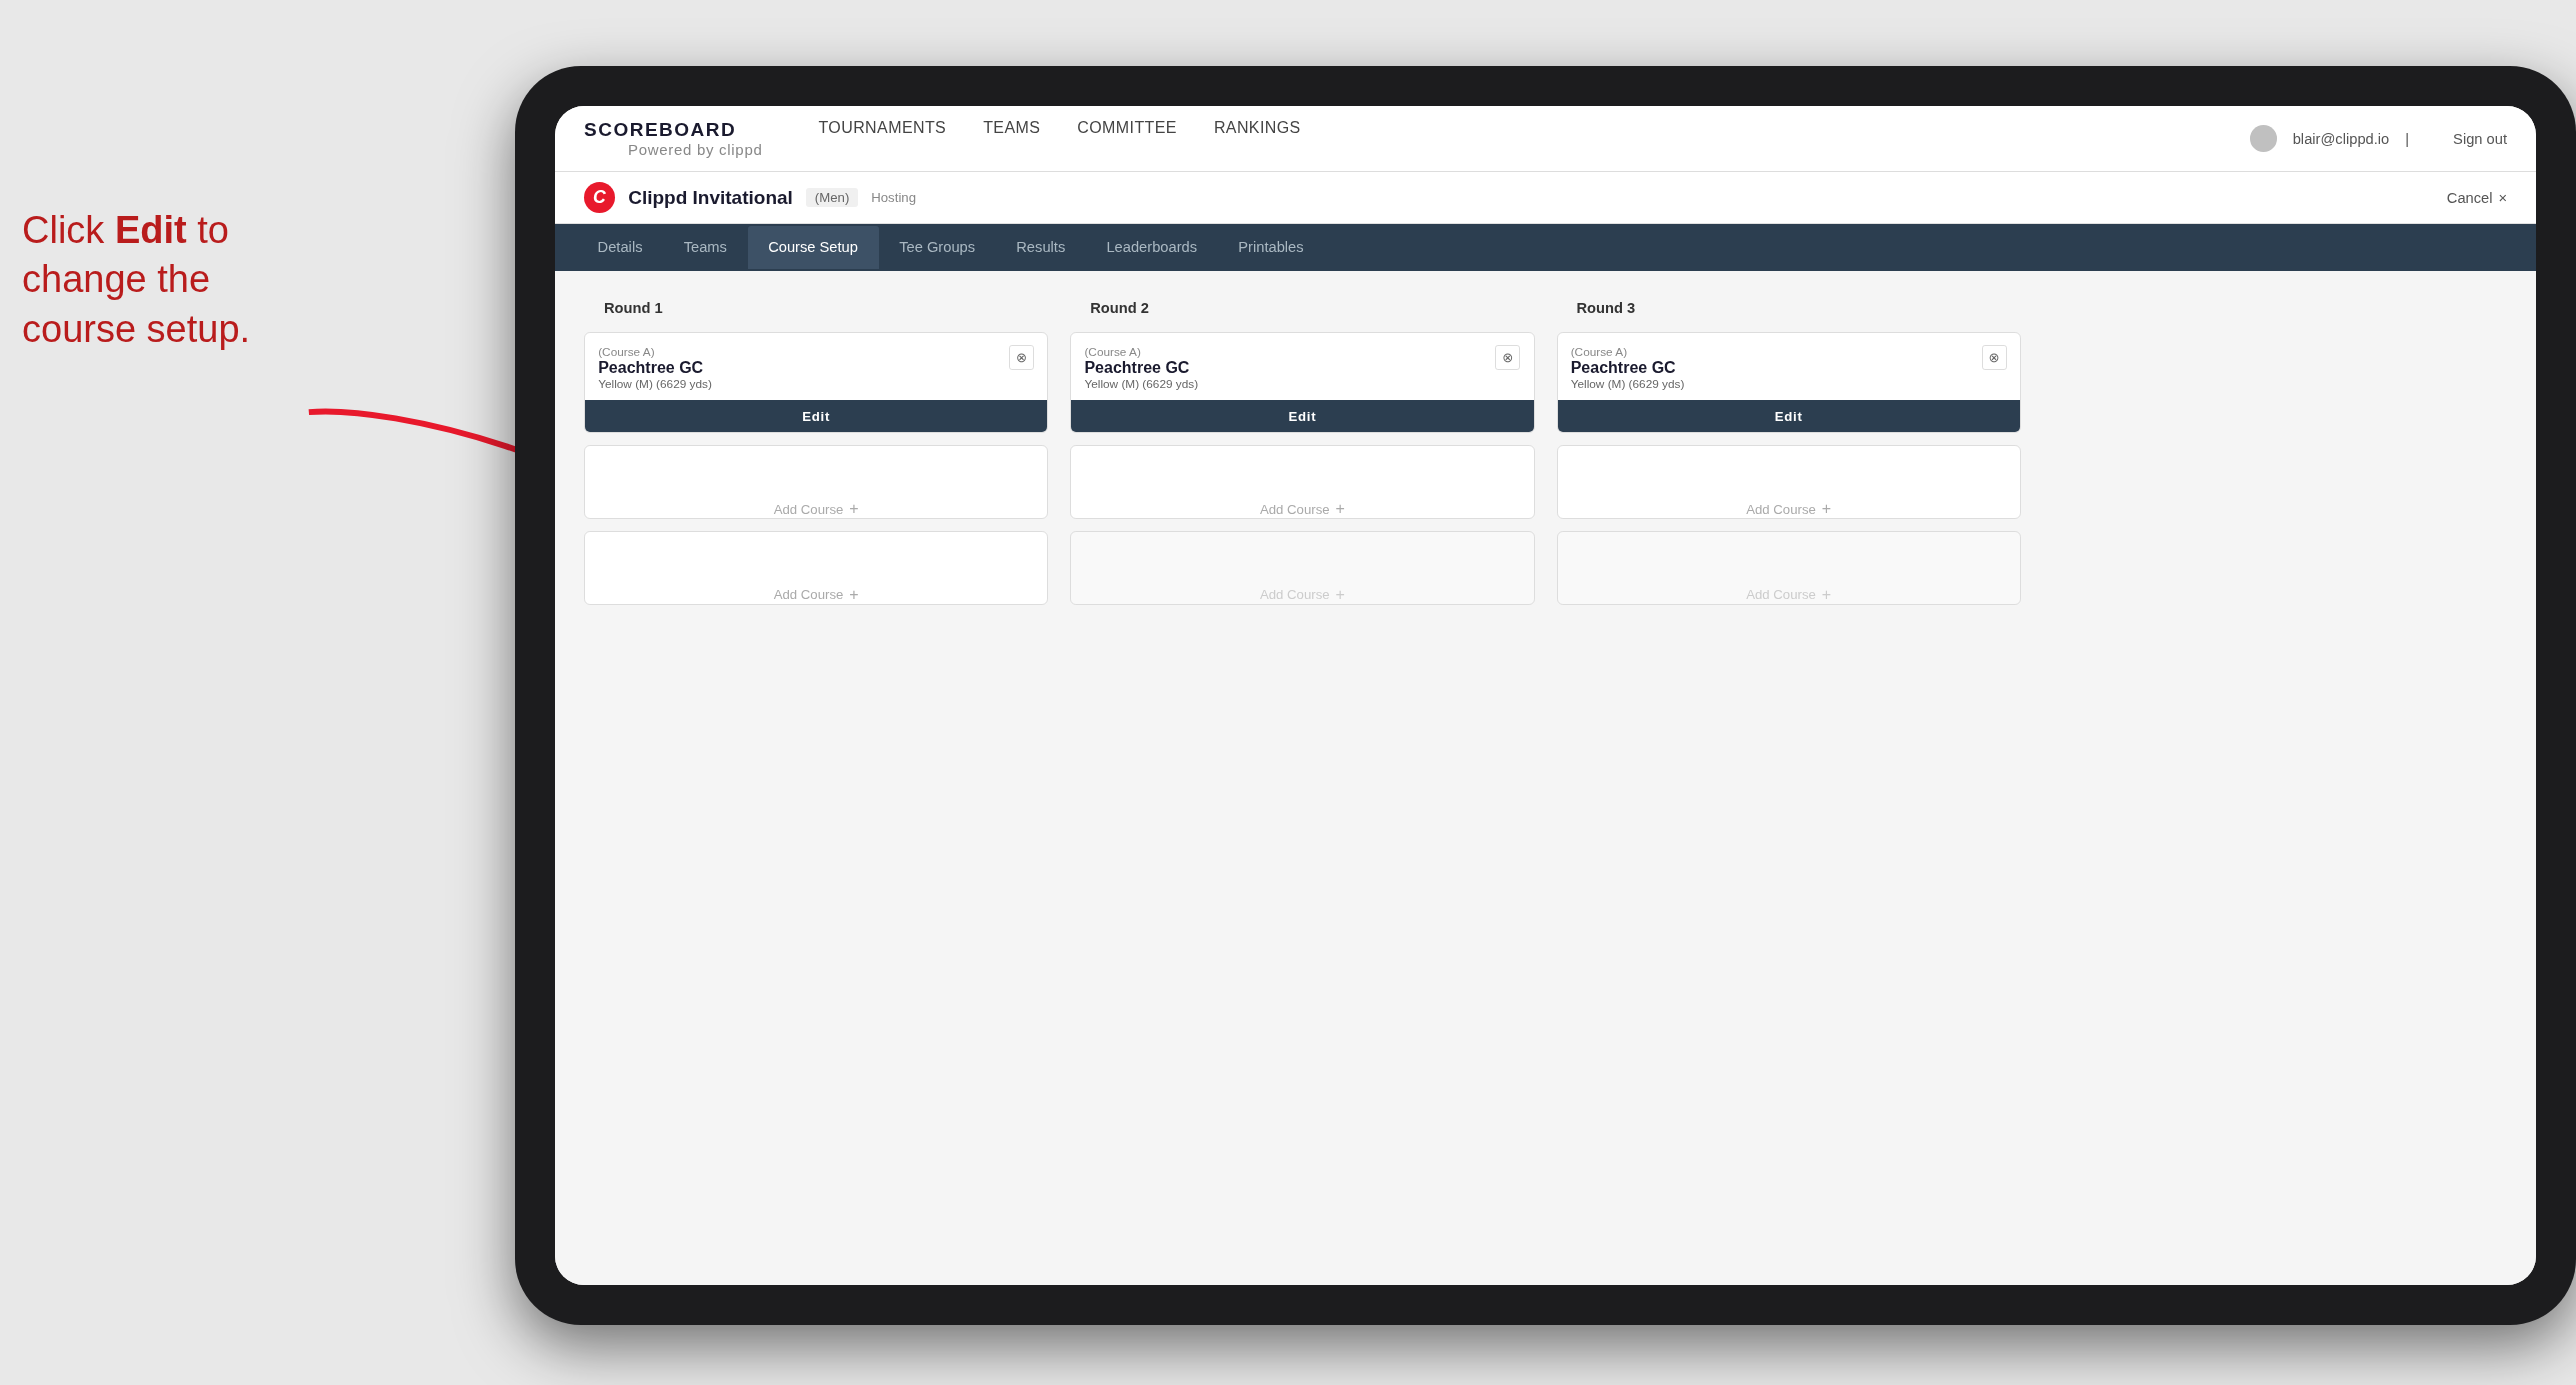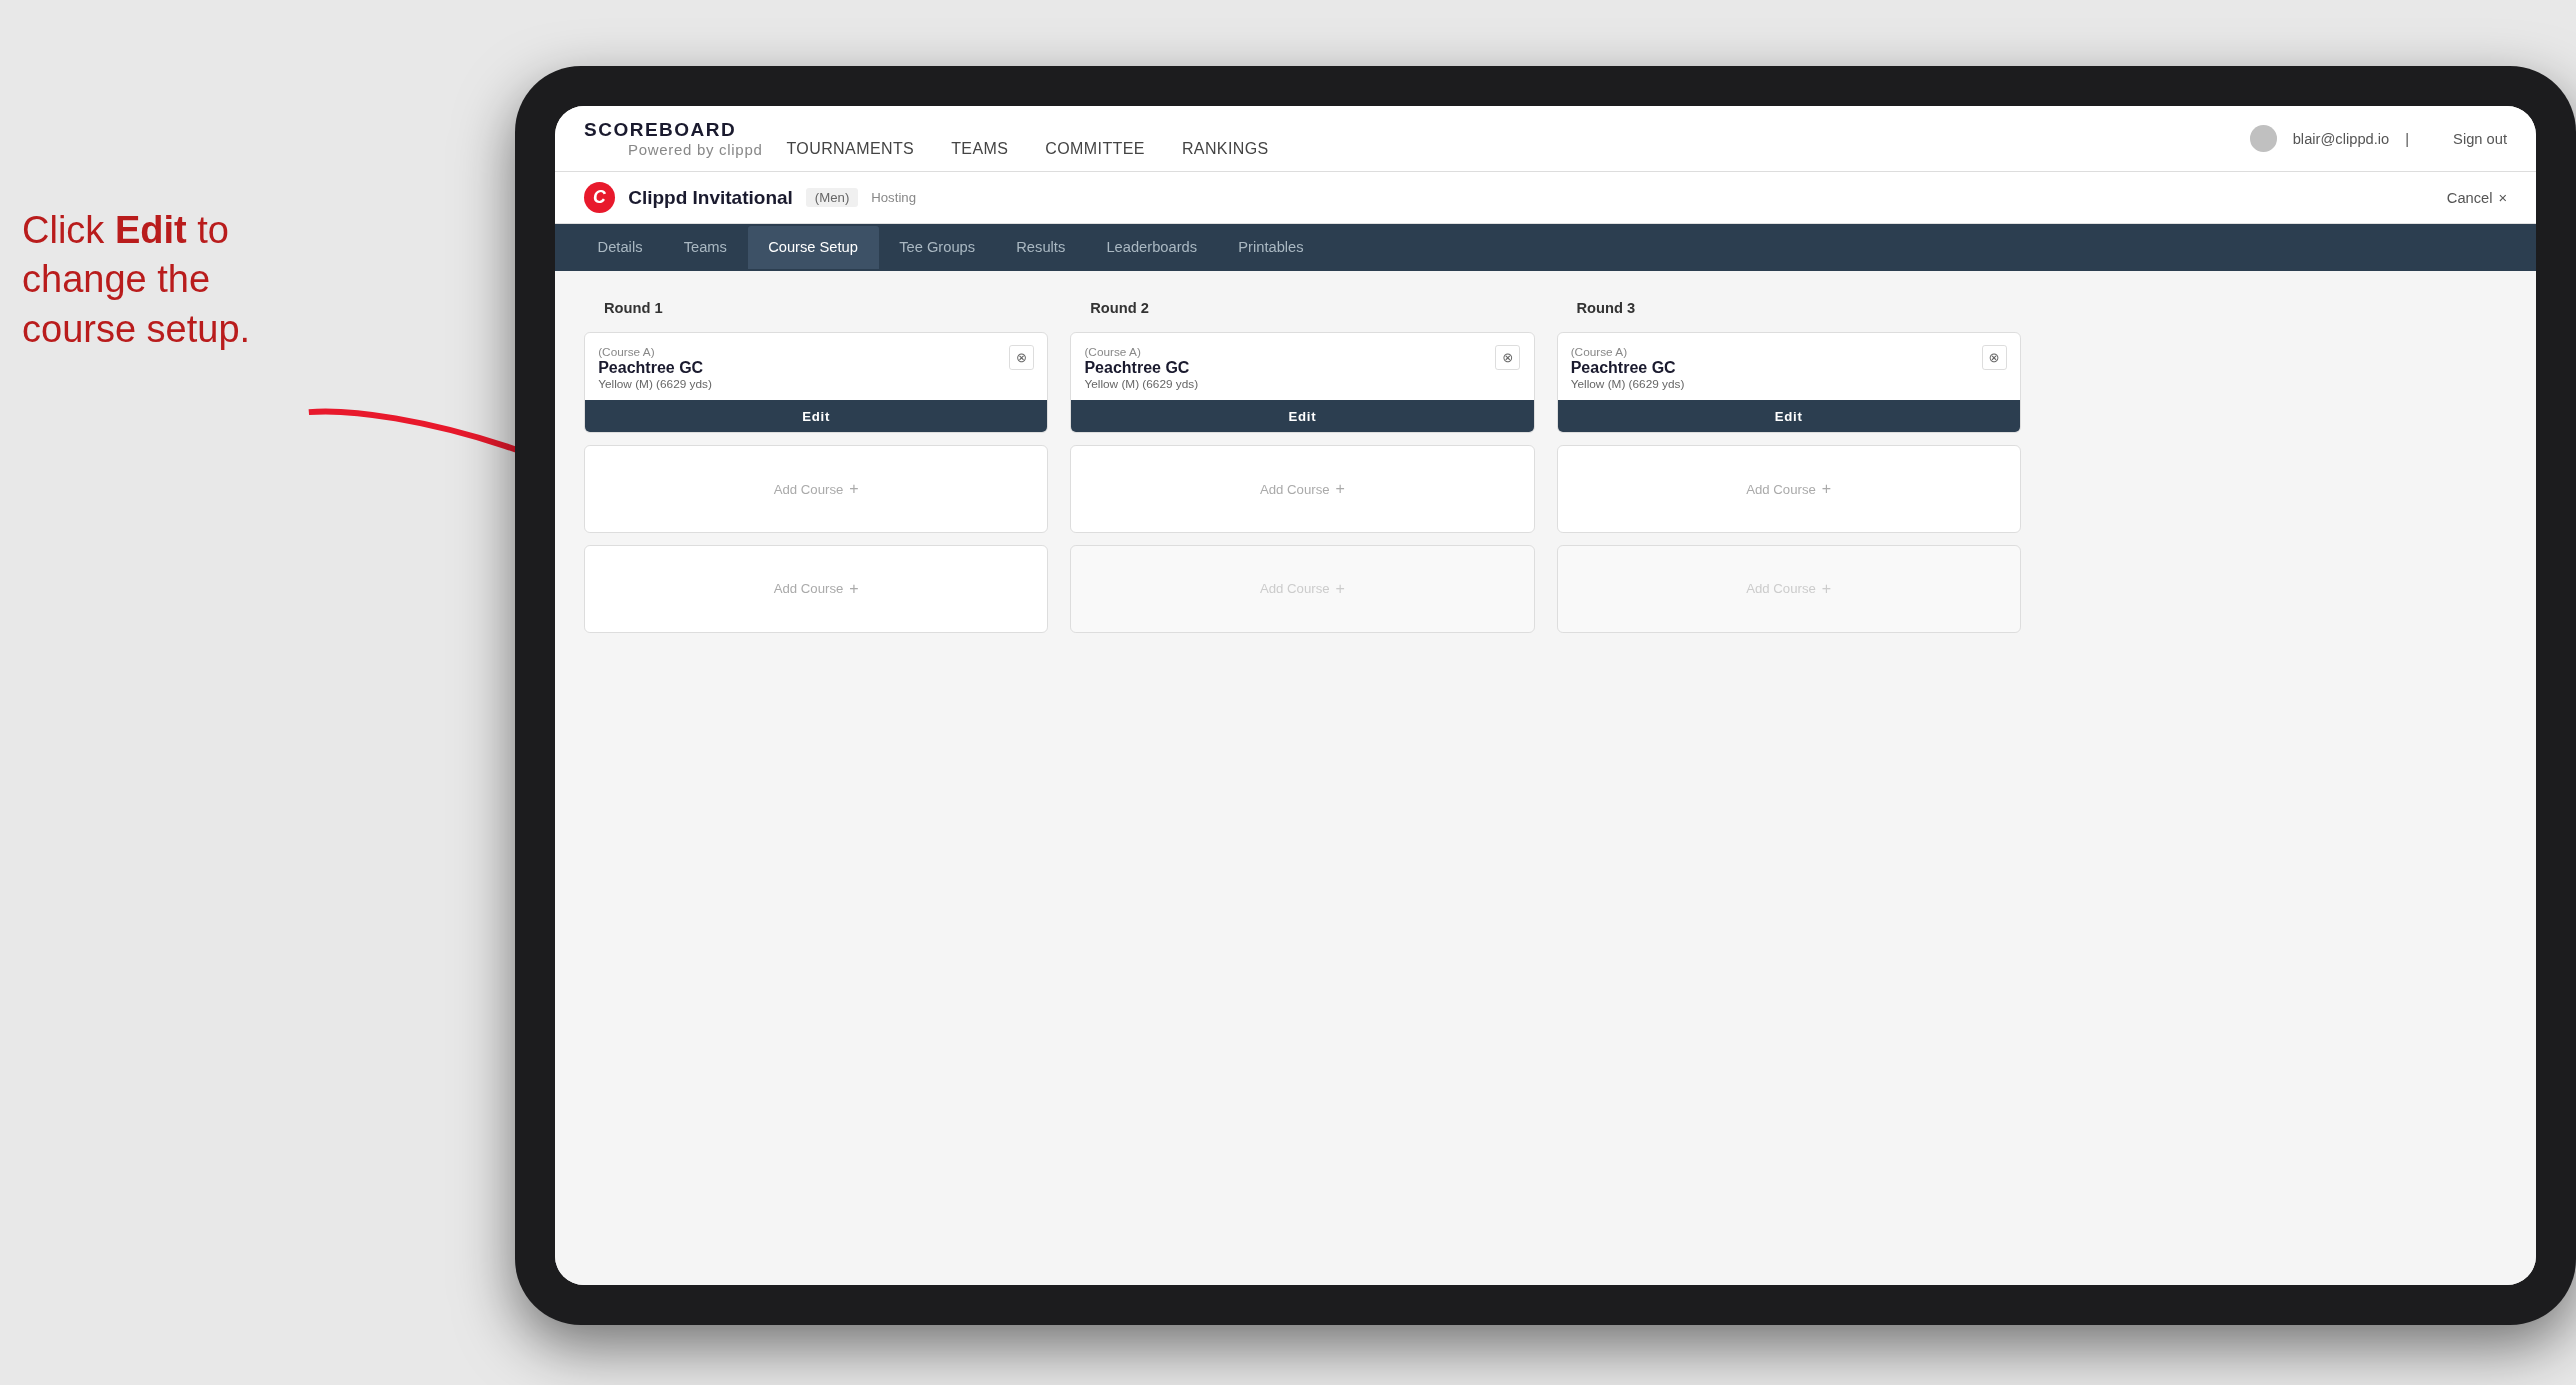--- a/index.html
+++ b/index.html
@@ -56,22 +56,22 @@
       padding: 0 29px;
       height: 66px;
       display: flex;
       align-items: center;
       justify-content: space-between;
       flex-shrink: 0;
     }
 
     .nav-left {
       display: flex;
-      align-items: flex-end;
-      gap: 24px;
+      align-items: flex-start;
+      gap: 56px;
     }
 
     .scoreboard-brand {
       display: flex;
       flex-direction: column;
     }
 
     .scoreboard-title {
       font-size: 19px;
       font-weight: 800;
@@ -291,23 +291,23 @@
       font-weight: 600;
       cursor: pointer;
       letter-spacing: 0.7px;
     }
 
     
     .add-course-card {
       background: #fff;
       border: 0.7px solid #ddd;
       border-radius: 5.9px;
-      height: 88px;
-      display: flex;
-      align-items: center;
+      height: 74px;
+      display: flex;
+      align-items: flex-end;
       justify-content: center;
       cursor: pointer;
     }
 
     .add-course-card.disabled {
       background: #f9f9f9;
       cursor: default;
     }
 
     .add-course-label {

